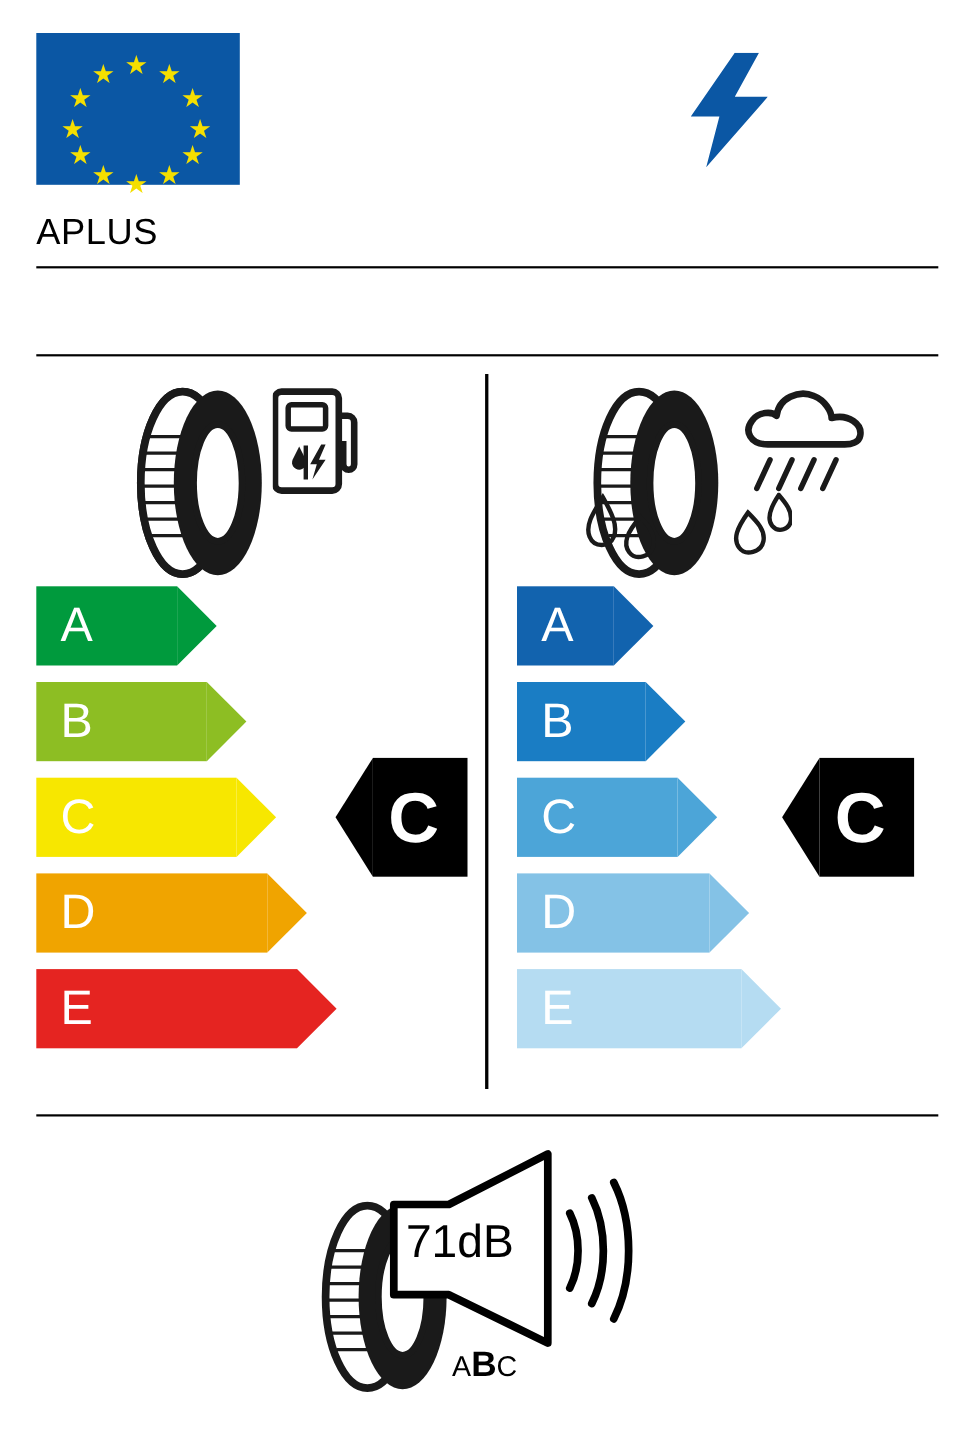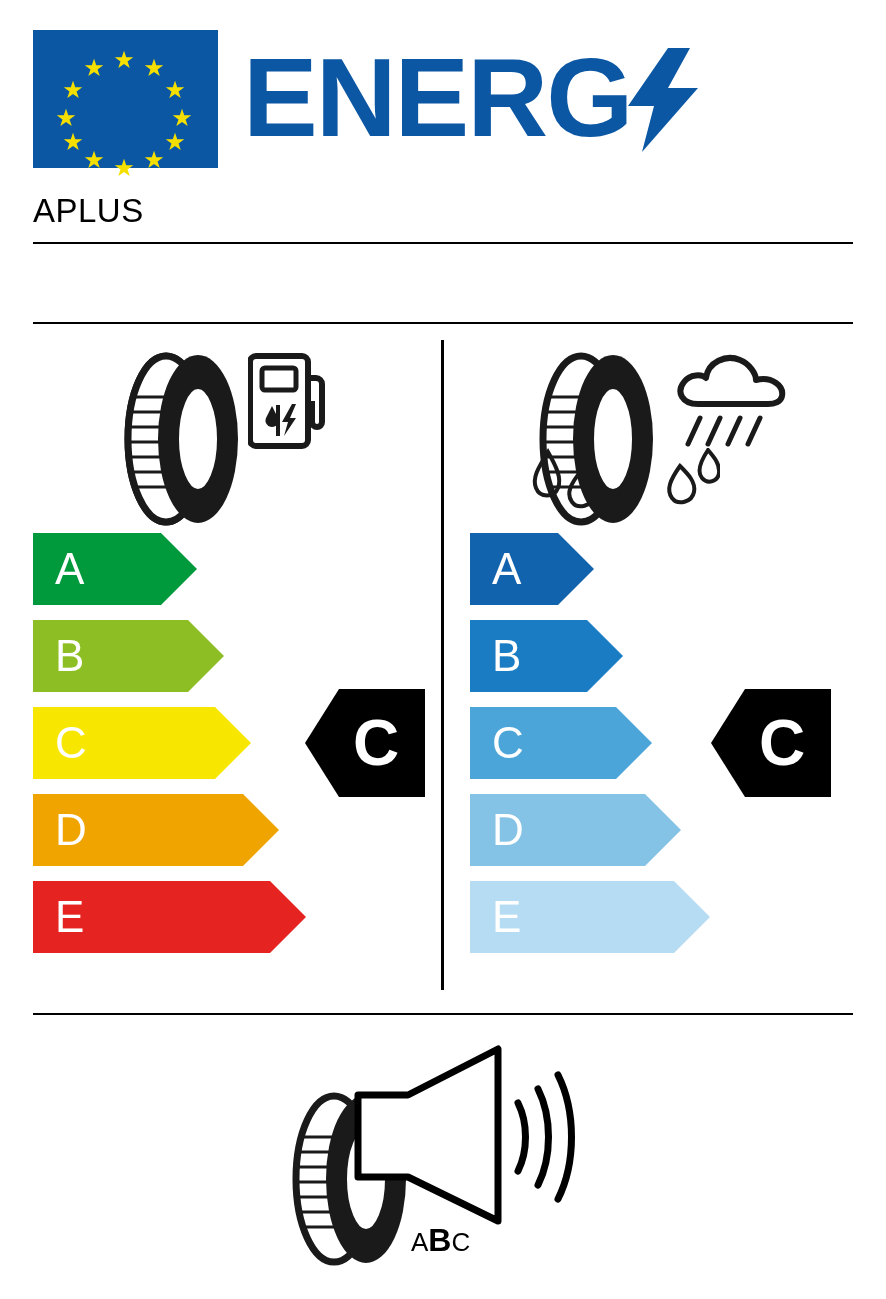--- a/index.html
+++ b/index.html
@@ -184,21 +184,20 @@
     <div class="star" style="left:130px; top:48px;">★</div>
     <div class="star" style="left:21px;  top:76px;">★</div>
     <div class="star" style="left:137px; top:76px;">★</div>
     <div class="star" style="left:28px;  top:100px;">★</div>
     <div class="star" style="left:130px; top:100px;">★</div>
     <div class="star" style="left:49px;  top:118px;">★</div>
     <div class="star" style="left:109px; top:118px;">★</div>
     <div class="star" style="left:79px;  top:126px;">★</div>
   </div>
 
-  <div class="energ-word">ENERG</div>
 
   <div class="bolt">
     <svg width="70" height="104" viewBox="0 0 70 104">
       <polygon points="40,0 0,58 26,58 14,104 70,40 40,40 62,0" fill="#0B57A4"></polygon>
     </svg>
   </div>
 
   <div class="brand-name">APLUS</div>
 
   <div class="hr hr-1"></div>
@@ -365,18 +364,19 @@
     <svg width="230" height="185" viewBox="0 0 230 185">
       <polygon points="8,50 58,50 148,4 148,176 58,132 8,132" fill="#ffffff" stroke="#000000" stroke-width="7" stroke-linejoin="round"></polygon>
       <g fill="none" stroke="#000000" stroke-width="7" stroke-linecap="round">
         <path d="M168 58 C178 78 178 106 168 126"></path>
         <path d="M188 44 C202 72 202 112 188 140"></path>
         <path d="M208 30 C226 66 226 118 208 154"></path>
       </g>
     </svg>
   </div>
 
+  <div class="noise-value">71dB</div>
 
   <div class="noise-classes">
     <span>A</span><span class="sel">B</span><span>C</span>
   </div>
 
 </div>
 
 </body></html>

